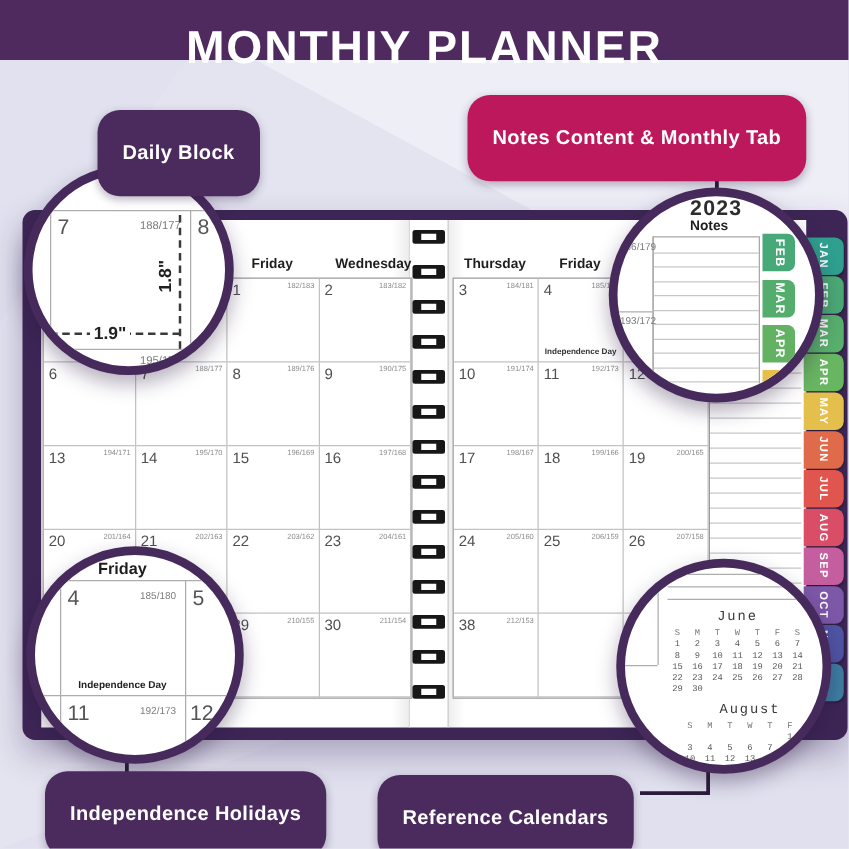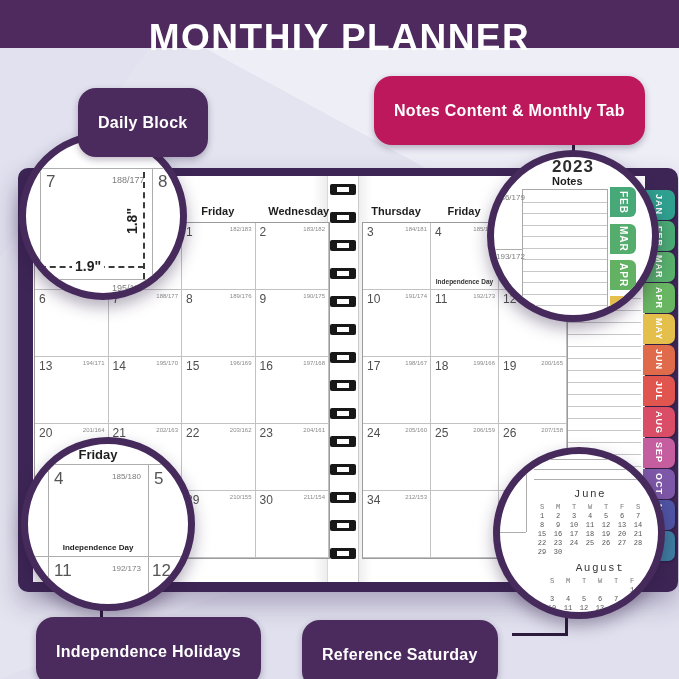--- a/index.html
+++ b/index.html
@@ -230,21 +230,21 @@
       </div>
       <div class="cal-cell" style="left: 68px; top: 201px; width: 68px; height: 67px;">
         <span class="cell-day">25</span>
         <span class="cell-note">206/159</span>
       </div>
       <div class="cal-cell" style="left: 136px; top: 201px; width: 68px; height: 67px;">
         <span class="cell-day">26</span>
         <span class="cell-note">207/158</span>
       </div>
       <div class="cal-cell" style="left: 0px; top: 268px; width: 68px; height: 67px;">
-        <span class="cell-day">34</span>
+        <span class="cell-day">38</span>
         <span class="cell-note">212/153</span>
       </div>
       <div class="cal-cell" style="left: 68px; top: 268px; width: 68px; height: 67px;"></div>
       <div class="cal-cell" style="left: 136px; top: 268px; width: 68px; height: 67px;"></div>
     </div>
 
   <div class="notes-col">
     <div class="notes-label">Notes</div>
     <div id="notes-lines" class="notes-lines">
         <div class="nline" style="top: 0px;"></div>
@@ -503,15 +503,15 @@
   <div class="pill" style="left: 78px; top: 88px; background: rgb(75, 42, 94);">
     <span>Daily Block</span>
   </div>
   <div class="pill" style="left: 374px; top: 76px; background: #be185d;">
     <span>Notes Content &amp; Monthly Tab</span>
   </div>
   <div class="pill" style="left: 36px; top: 617px; background: rgb(75, 42, 94);">
     <span>Independence Holidays</span>
   </div>
   <div class="pill" style="left: 302px; top: 620px; background: rgb(75, 42, 94);">
-    <span>Reference Saturday</span>
+    <span>Reference Calendars</span>
   </div>
 </div>
 
 </body></html>

